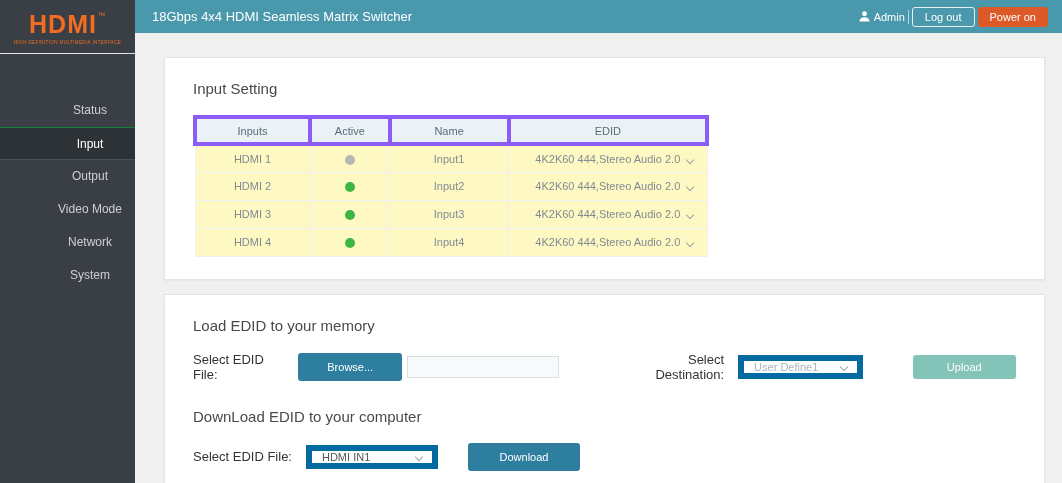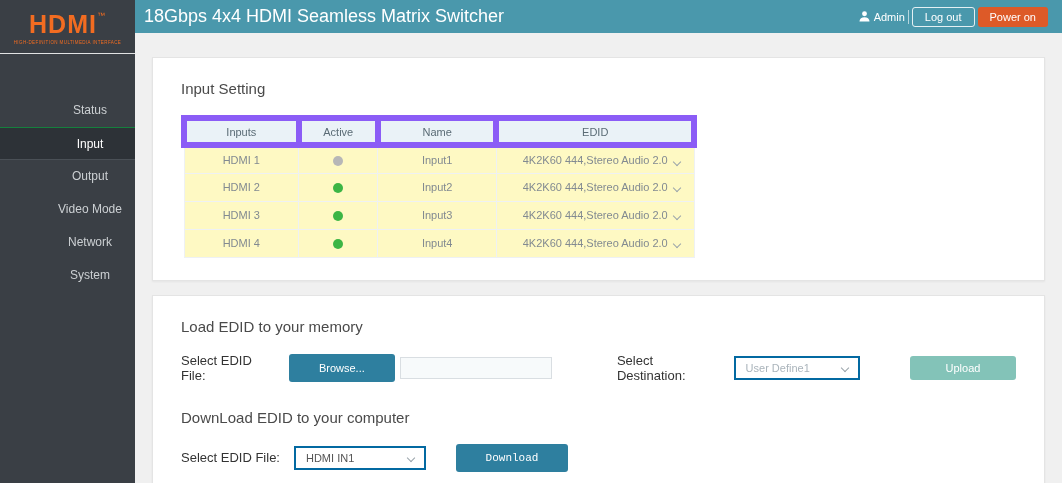--- a/index.html
+++ b/index.html
@@ -12,55 +12,55 @@
   .logo-text { color:#f26c21; font-weight:bold; font-size:25px; letter-spacing:1px; line-height:1; }
   .logo-text .tm { font-size:8px; vertical-align:top; font-weight:normal; }
   .logo-sub { color:#f26c21; font-size:4.5px; letter-spacing:0.4px; margin-top:3px; white-space:nowrap; }
   .menu { margin-top:40px; }
   .menu-item { height:33px; line-height:33px; text-align:center; font-size:12px; color:#ccd0d3; cursor:pointer;padding-left:45px; }
   .menu-item.active { background:#2d3237; color:#fff; border-top:1px solid #15803d; border-bottom:1px solid #4a5056; }
 
   
   .right { flex:1; display:flex; flex-direction:column; height:100%; }
   .topbar { height:33px; background:var(--header-bg,#4a98ac); display:flex; align-items:center; justify-content:space-between; flex-shrink:0; }
-  .topbar .title { color:#fff; font-size:18px; padding-left:9px; }
+  .topbar .title { color:#fff; font-size:13px; padding-left:17px; }
   .userbox { display:flex; align-items:center; gap:3px; padding-right:14px; }
   .userbox .uname { color:#fff; font-size:11px; }
   .vdiv { width:1px; height:14px; background:rgba(255,255,255,0.6); }
   .btn-logout { background:transparent; border:1px solid rgba(255,255,255,0.85); color:#fff; font-size:11px; padding:3px 12px; border-radius:3px; cursor:pointer; font-family:inherit; }
   .btn-power { background:var(--power-orange,#dd5a28); border:none; color:#fff; font-size:11px; padding:4px 12px; border-radius:3px; cursor:pointer; font-family:inherit; }
 
-  .content { flex:1; background:#f0f0f0; padding:24px 17px 0 17px; overflow:hidden; }
+  .content { flex:1; background:#f0f0f0; padding:24px 17px 0 29px; overflow:hidden; }
   .panel { background:#fff; border:1px solid #e4e4e4; box-shadow:0 1px 2px rgba(0,0,0,0.05); padding:22px 28px; }
   .panel + .panel { margin-top:14px; }
   .panel h2 { font-size:15px; font-weight:400; color:#4a4a4a; margin-bottom:18px; }
 
   
   table { border-collapse:collapse; width:516px; }
-  th { background:#eaf2f7; color:#5a6b75; font-size:11px; font-weight:400; height:27px; border:6px solid #8b5cf6; }
+  th { background:#eaf2f7; color:#5a6b75; font-size:11px; font-weight:400; height:27px; border:4px solid #8b5cf6; }
   td { color:#828a91; font-size:11px; height:28px; text-align:center; border:1px solid #eef1f4; background:#fef9c3; }
   .col-inputs{width:116px;} .col-active{width:80px;} .col-name{width:120px;} .col-edid{width:200px;}
   .dot { display:inline-block; width:10px; height:10px; border-radius:50%; vertical-align:middle; }
   .dot-green { background:var(--active-green,#3cb545); }
   .dot-gray { background:var(--inactive-gray,#b7b7b7); }
   .edid-cell { position:relative; }
   .chev { display:inline-block; width:6px; height:6px; border-right:1px solid #9aa4ab; border-bottom:1px solid #9aa4ab; transform:rotate(45deg); }
   .edid-cell .chev { position:absolute; right:14px; top:11px; }
 
   
   .row { display:flex; align-items:center; }
   .row + h2 { margin-top:26px; }
   .row label { font-size:13px; color:#333; margin-right:14px; }
   .btn-blue { width:112px; height:28px; background:var(--accent-blue,#2e7f9f); color:#fff; border:none; border-radius:3px; font-size:11px; cursor:pointer; font-family:inherit; }
   .file-box { width:152px; height:22px; border:1px solid #d9dee2; background:#f7fafb; margin-left:5px; font-size:11px; padding:0 6px; color:#555; }
-  .lbl-dest { margin-left:65px; }
-  .select { width:132px; height:24px; border:2px solid #0369a1; background:#fff; display:flex; align-items:center; justify-content:space-between; padding:0 10px; font-size:11px; color:#555; cursor:pointer; }
+  .lbl-dest { margin-left:65px;text-align:right; }
+  .select { width:132px; height:24px; border:6px solid #0369a1; background:#fff; display:flex; align-items:center; justify-content:space-between; padding:0 10px; font-size:11px; color:#555; cursor:pointer; }
   .select.disabled { color:#aab4bb; }
   .btn-upload { width:112px; height:24px; background:var(--upload-teal,#83c3b8); color:#fff; border:none; border-radius:3px; font-size:11px; margin-left:50px; cursor:pointer; font-family:inherit; }
-  .row .gap-btn { margin-left:30px;font-family:Liberation Mono, monospace; }
+  .row .gap-btn { margin-left:30px; }
   .mb { margin-bottom:18px; }
 </style>
 </head>
 <body>
 
 <div class="app">
 
   <aside class="sidebar">
     <div class="logo">
       <div class="logo-text"><span>HDMI</span><span class="tm">™</span></div>

